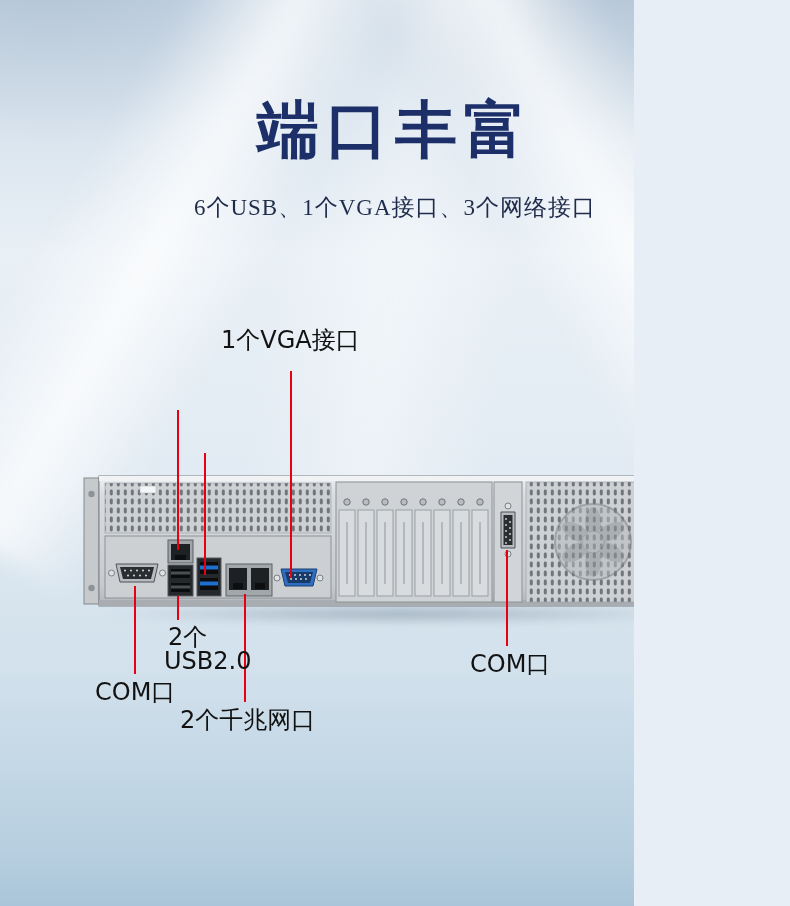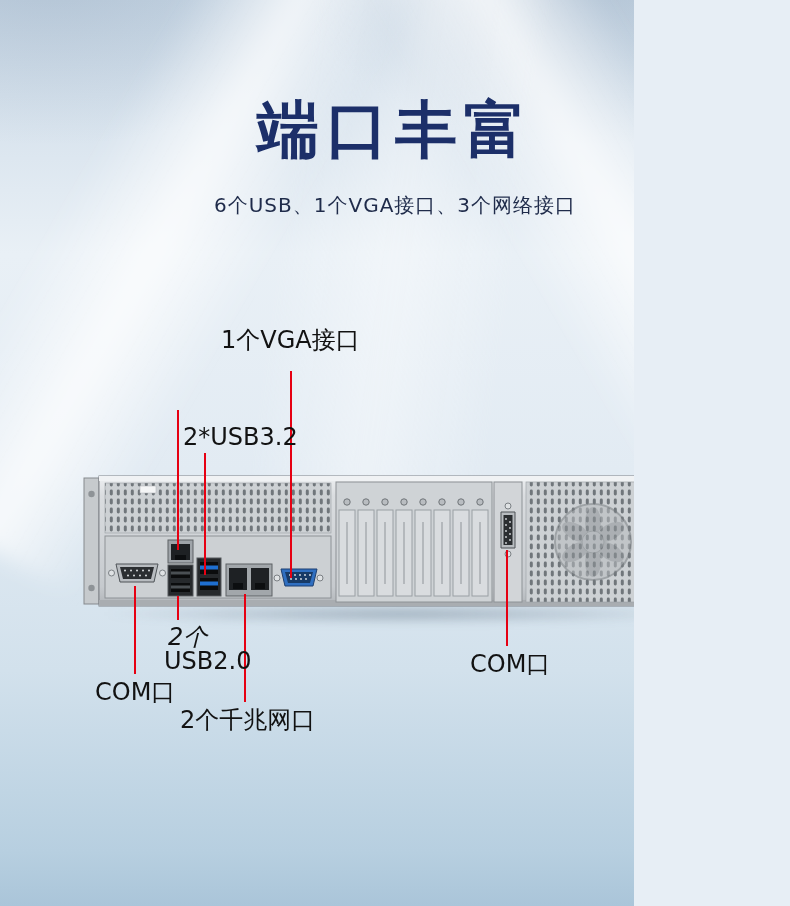--- a/index.html
+++ b/index.html
@@ -16,21 +16,21 @@
     filter:blur(10px); }
   .ray1 { left:90px;  width:200px; transform:rotate(30deg); }
   .ray2 { left:500px; width:200px; transform:rotate(-30deg); }
   .ray3 { left:300px; width:240px; top:-320px; transform:rotate(8deg); opacity:.5; }
   .page-title {
     position:absolute; top:88px; left:0; width:790px; text-align:center;
     font-size:62px; font-weight:800; color:#1c2f69; letter-spacing:7px;
   }
   .page-subtitle {
     position:absolute; top:192px; left:0; width:790px; text-align:center;
-    font-size:20px; font-weight:400; color:#1f2b4a; letter-spacing:1px;
+    font-size:23px; font-weight:400; color:#1f2b4a; letter-spacing:1px;font-family:Liberation Serif, serif;
   }
   .label { position:absolute; font-size:24px; color:#121212; white-space:nowrap; z-index:5; }
   .leader { position:absolute; width:2px; background:#e60012; z-index:4; }
   .chassis-wrap { position:absolute; left:80px; top:470px; z-index:2; }
   .chassis-shadow { position:absolute; left:96px; top:604px; width:608px; height:20px; z-index:1;
     background:radial-gradient(ellipse, rgba(55,75,95,0.35), rgba(55,75,95,0) 70%); filter:blur(4px); }
 </style>
 </head>
 <body>
 
@@ -237,20 +237,19 @@
 
   <div class="leader" style="left:290px; top:371px; height:207px;"></div>
   <div class="leader" style="left:177px; top:410px; height:140px;"></div>
   <div class="leader" style="left:204px; top:453px; height:122px;"></div>
   <div class="leader" style="left:177px; top:596px; height:24px;"></div>
   <div class="leader" style="left:134px; top:586px; height:88px;"></div>
   <div class="leader" style="left:244px; top:594px; height:108px;"></div>
   <div class="leader" style="left:506px; top:550px; height:96px;"></div>
 
   <div class="label" style="left:221px; top:324px;">1个VGA接口</div>
-  <div class="label" style="left:183px; top:423px;">2*USB3.2</div>
-  <div class="label" style="left:168px; top:621px;font-style:italic;">2个</div>
+  <div class="label" style="left:168px; top:621px;">2个</div>
   <div class="label" style="left:164px; top:647px;">USB2.0</div>
   <div class="label" style="left:95px;  top:676px;">COM口</div>
   <div class="label" style="left:180px; top:704px;">2个千兆网口</div>
   <div class="label" style="left:470px; top:648px;">COM口</div>
 
 </div>
 
 </body></html>

